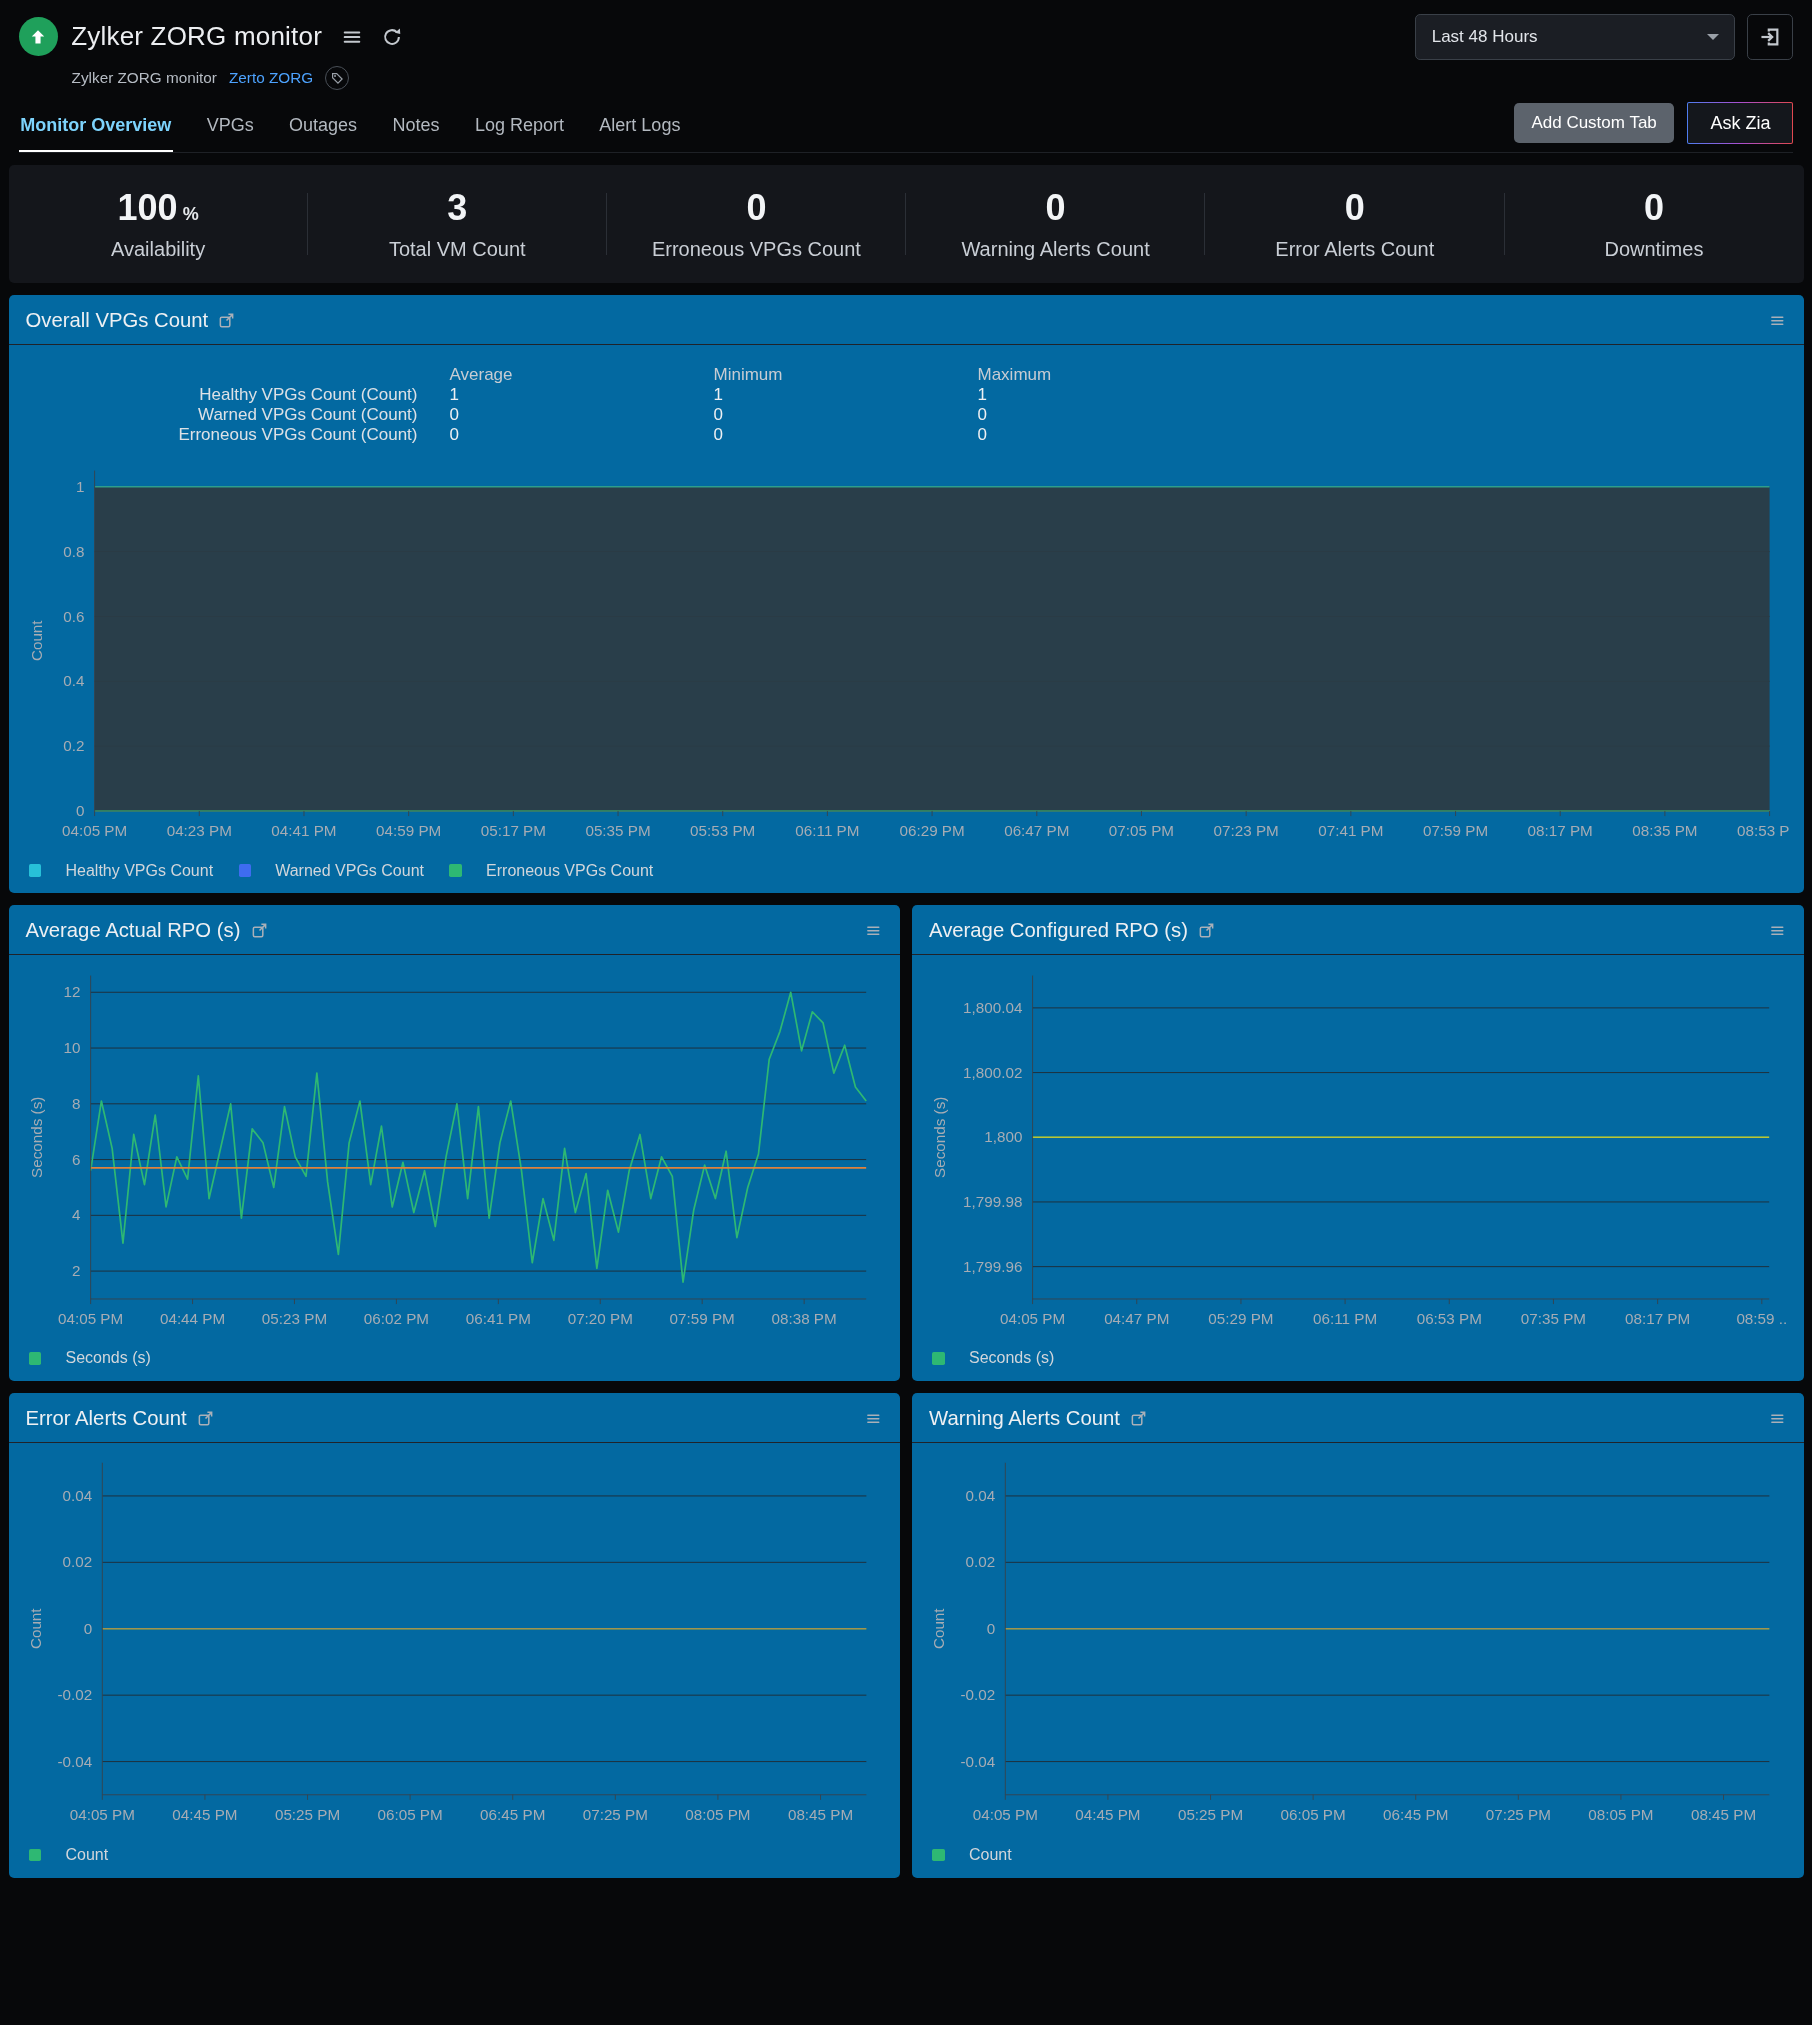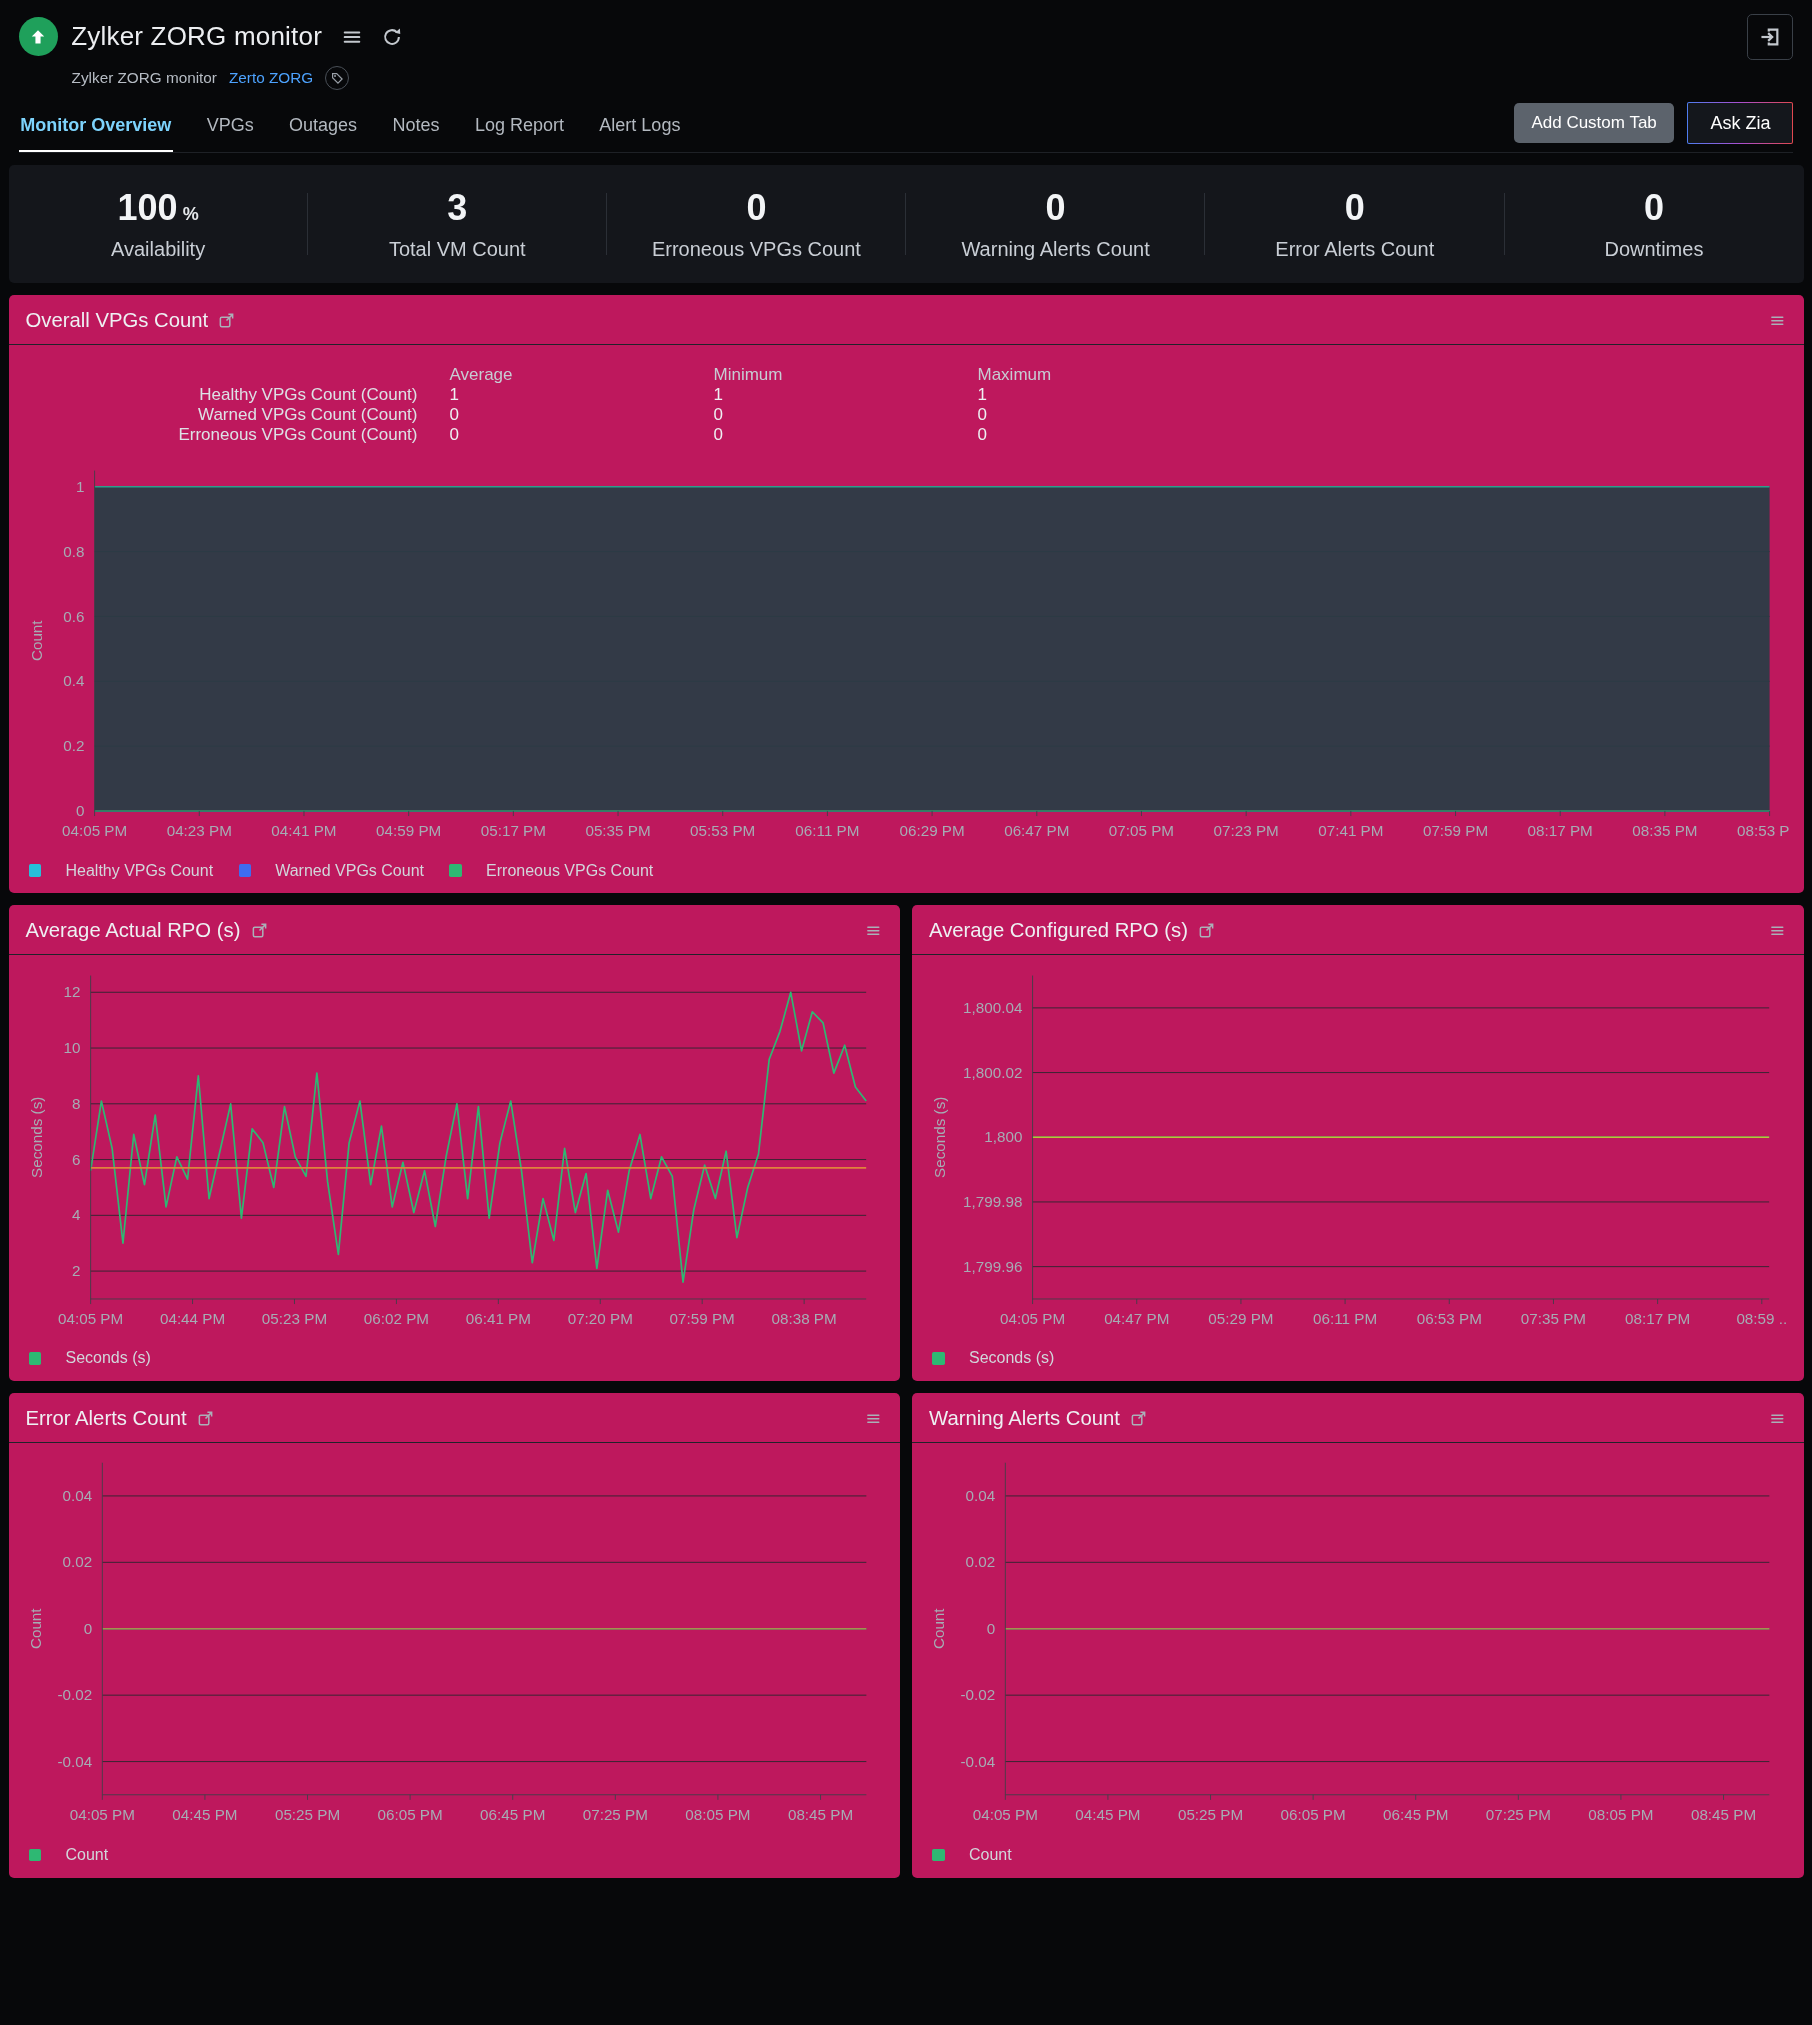--- a/index.html
+++ b/index.html
@@ -75,21 +75,21 @@
   .stat:not(:last-child)::after {
     content: ""; position: absolute; right: 0; top: 8%; height: 84%;
     width: 0.8px; background: #2b2f36;
   }
   .stat-value { font-size: 36px; font-weight: 700; color: #f2f4f6; }
   .stat-suffix { font-size: 18px; margin-left: 5.1px; color: #e4e7ea; }
   .stat-label { font-size: 20px; color: #c9ced5; margin-top: 8.5px; }
 
   
   .panel {
-    background: #be185d; border-radius: 5.1px; margin: 0 8.5px 12px;
+    background: #0369a1; border-radius: 5.1px; margin: 0 8.5px 12px;
     padding-bottom: 8.5px;
   }
   .row { display: flex; gap: 12px; margin: 0 8.5px 12px; }
   .row .panel { flex: 1; margin: 0; }
   .panel-head {
     display: flex; align-items: center; padding: 13.6px 17px 12px;
     border-bottom: 0.8px solid #20232a;
   }
   .panel-head h2 { font-size: 20.3px; font-weight: 500; color: #eef0f3; }
   .panel-icon { margin-left: 10.2px; display: inline-flex; color: #aab0b8; }
@@ -129,20 +129,24 @@
           </g>
         </svg>
     </span>
     <span class="hicon" data-interactable="true">
       <svg width="22" height="22" viewBox="0 0 24 24" fill="none">
           <path d="M19.5 12a7.5 7.5 0 1 1-2.2-5.3" stroke="currentColor" stroke-width="2.2"></path>
           <path d="M20.6 2.6 L21 8.6 L15.2 7.3 Z" fill="currentColor"></path>
         </svg>
     </span>
     <div class="h-right">
+      <div class="dropdown" data-interactable="true">
+        <span data-interactable="false">Last 48 Hours</span>
+        <i class="caret" data-interactable="false"></i>
+      </div>
       <button class="popout" data-interactable="true">
         <svg width="22" height="22" viewBox="0 0 18 18" fill="none">
             <path d="M8 4.5 V3 H15 V15 H8 V13.5" stroke="currentColor" stroke-width="1.8"></path>
             <path d="M2 9 H10.5" stroke="currentColor" stroke-width="1.8"></path>
             <path d="M7.5 5.8 L10.8 9 L7.5 12.2" stroke="currentColor" stroke-width="1.8"></path>
           </svg>
       </button>
     </div>
   </div>
   <div class="h-crumb" data-interactable="false">

